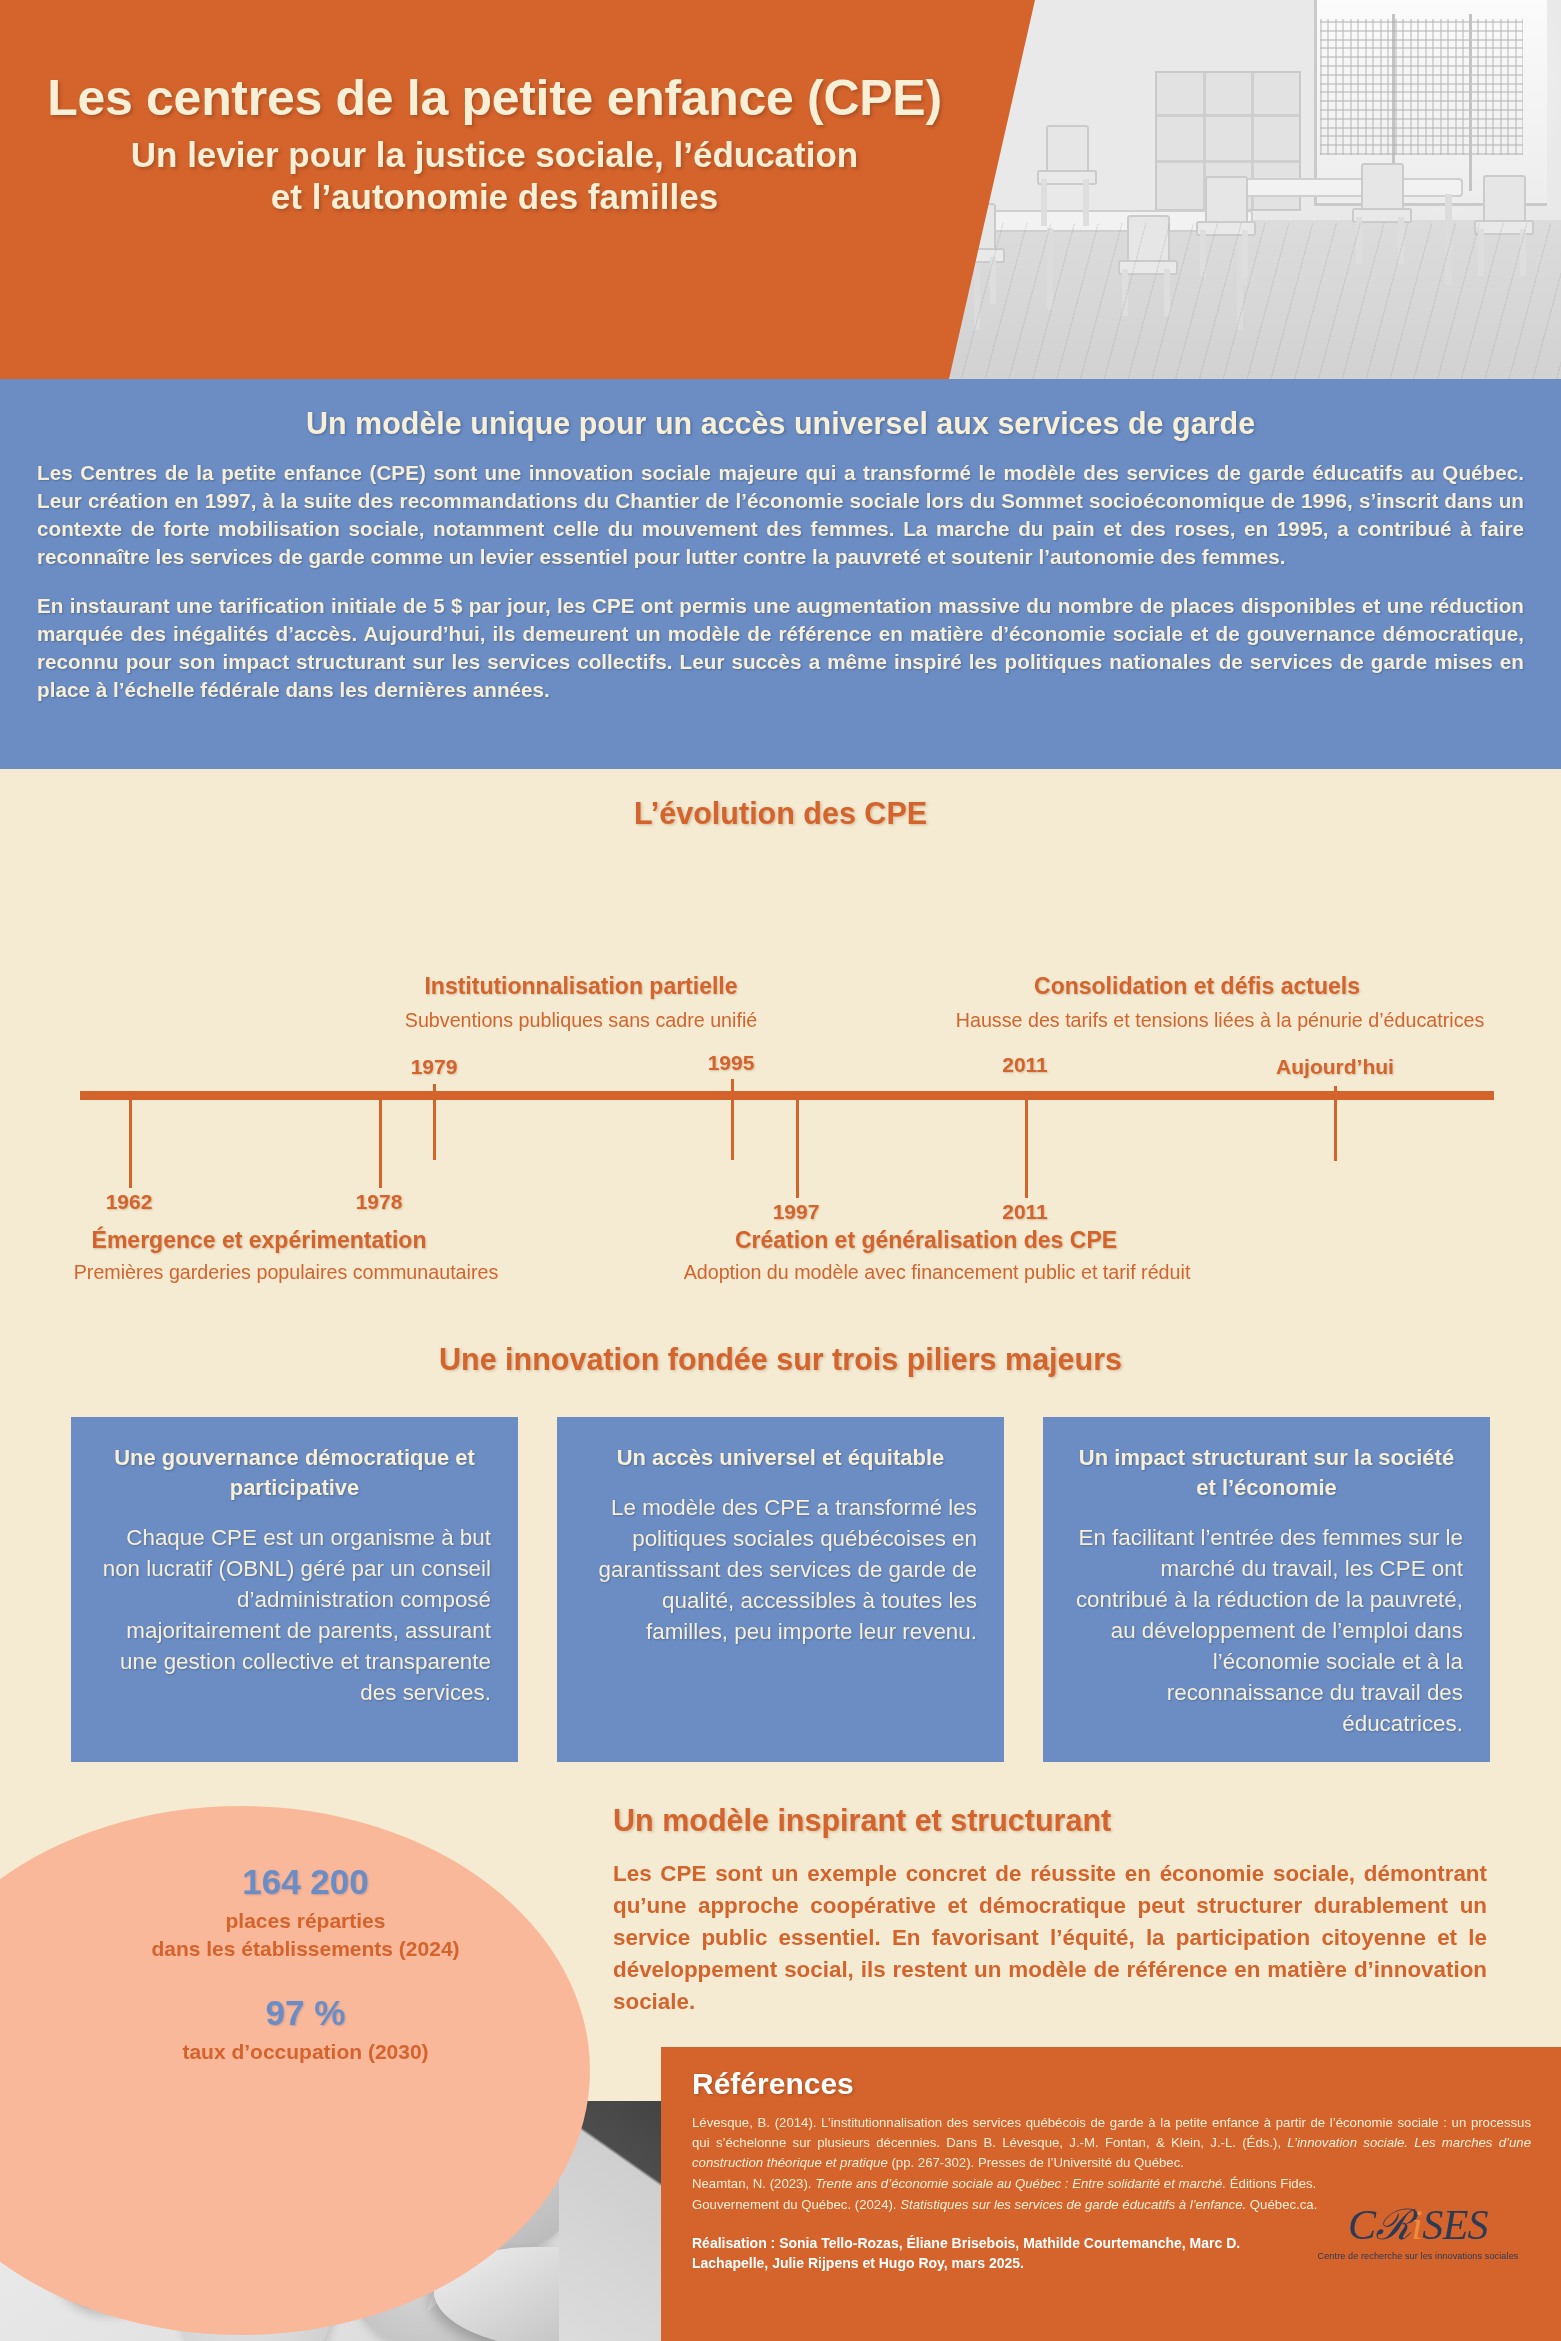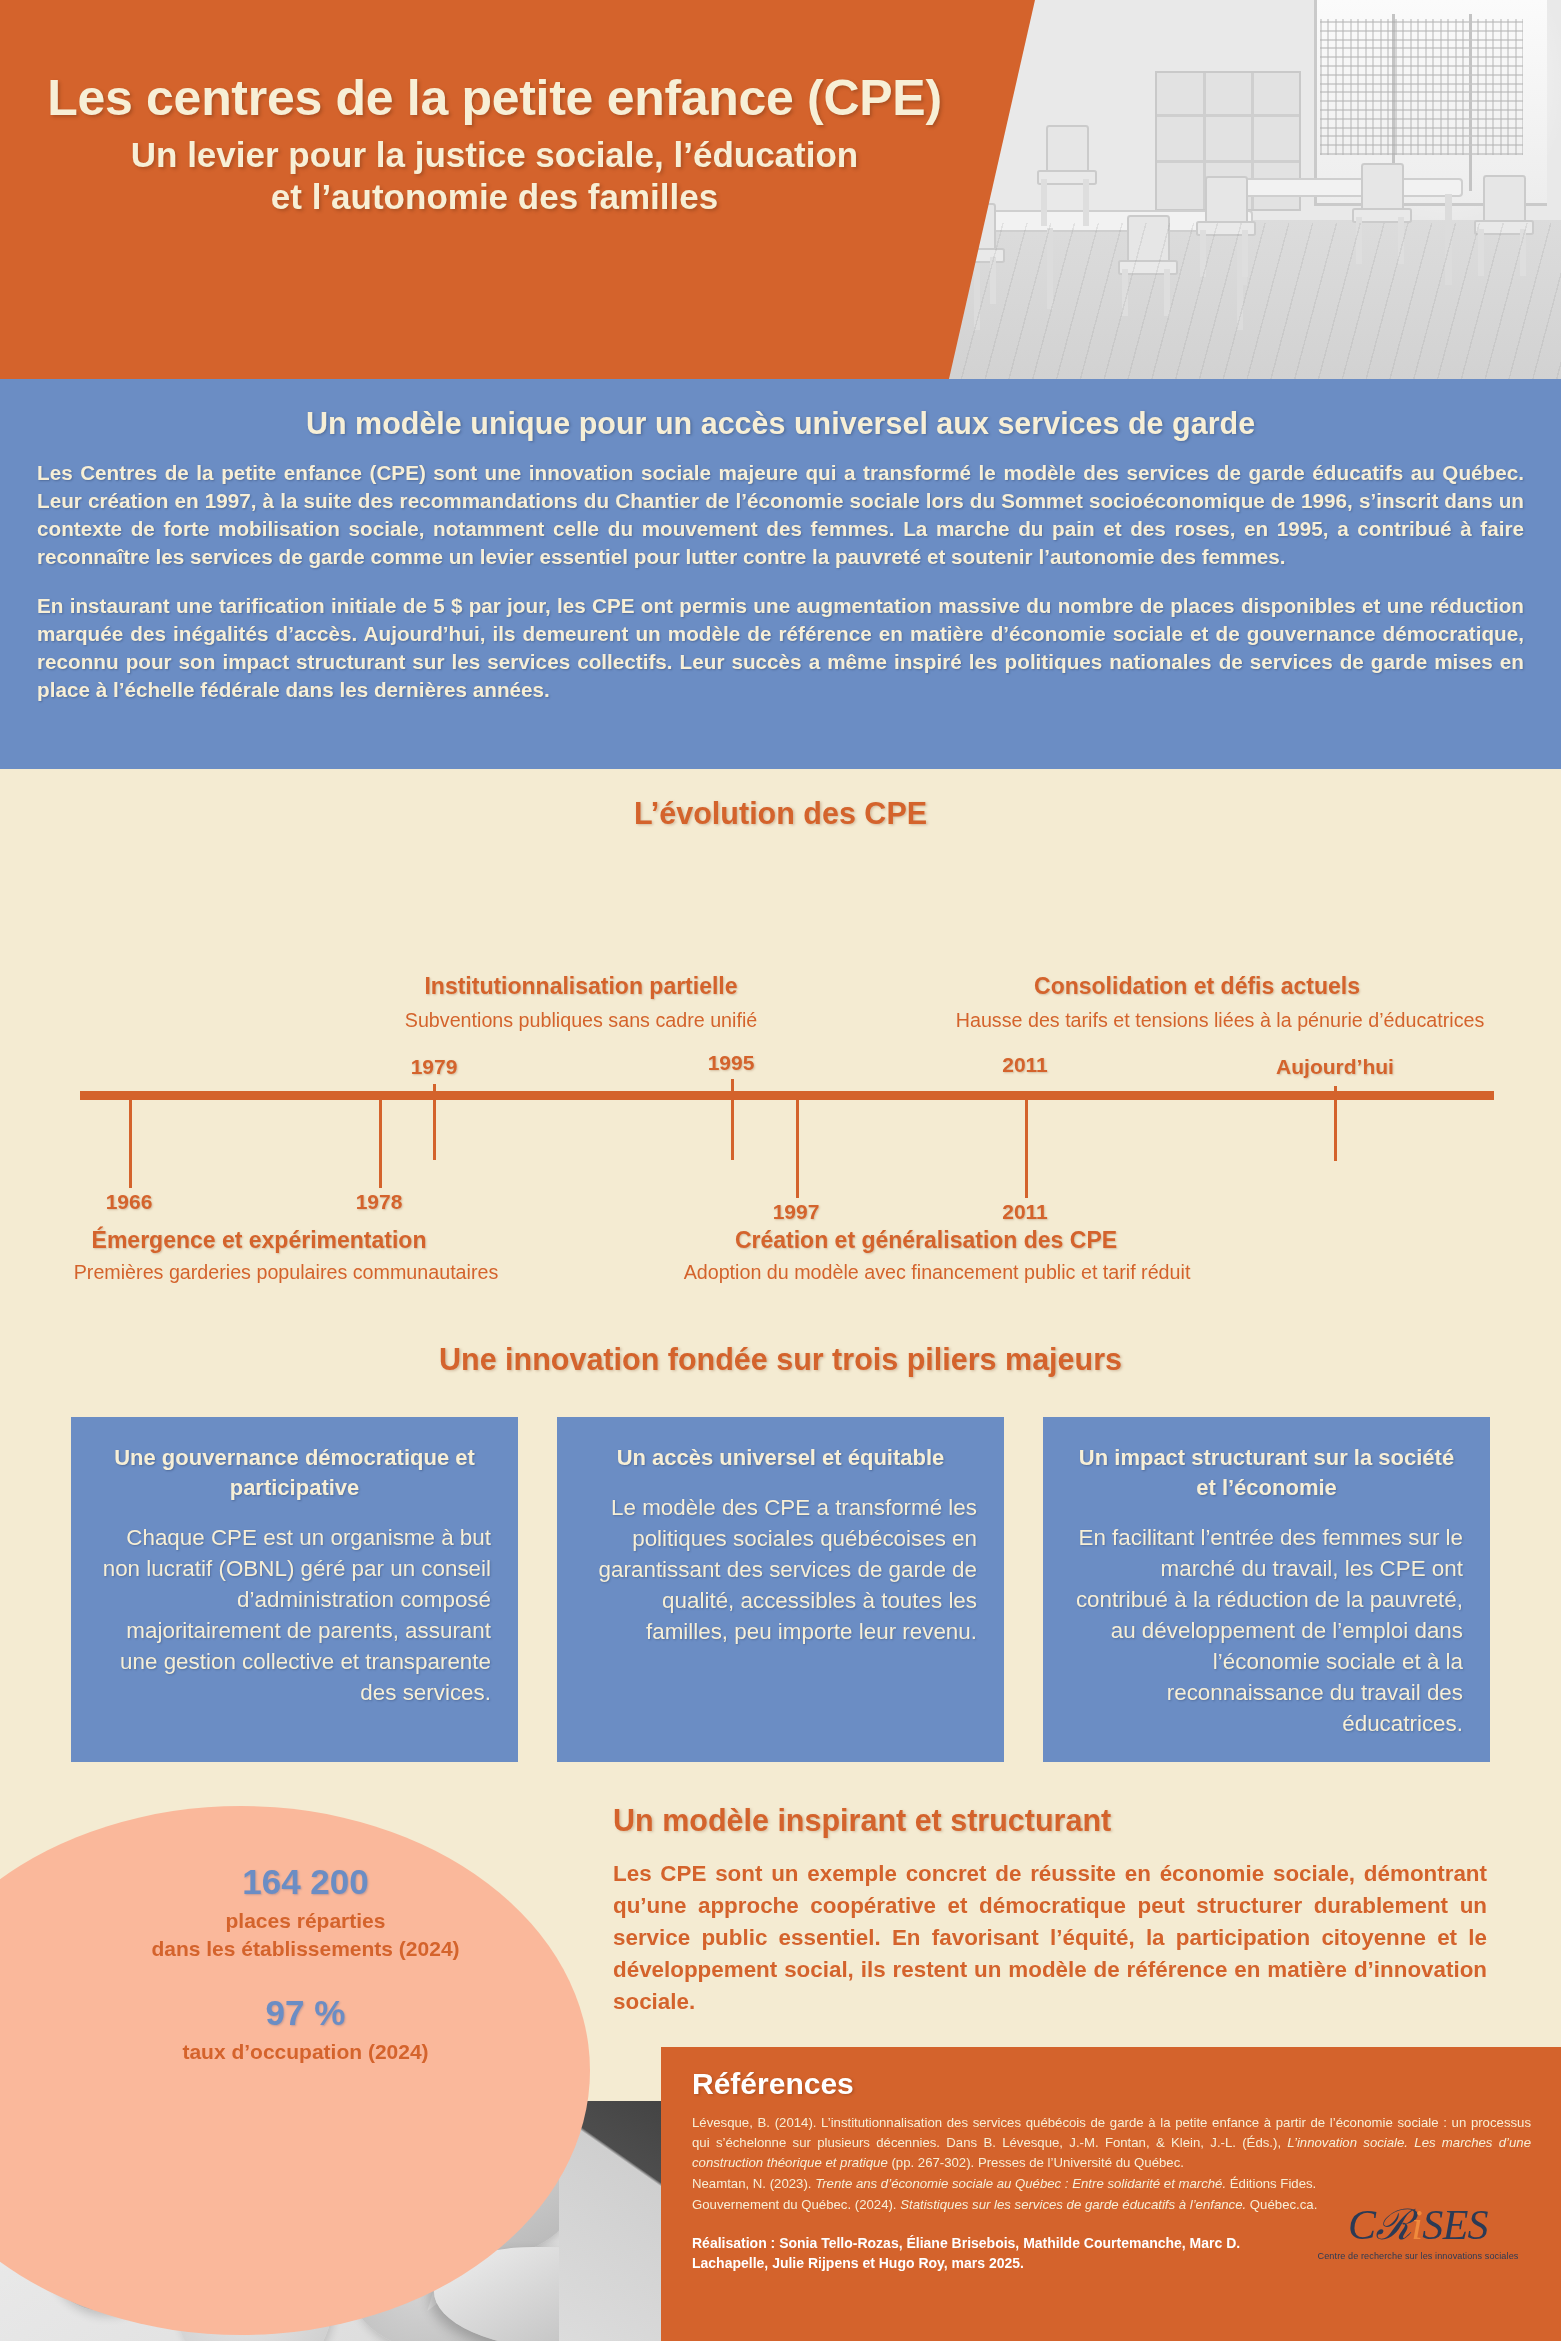--- a/index.html
+++ b/index.html
@@ -341,21 +341,21 @@
     <div class="tl-stem" style="left:731px;top:309px;height:81px;"></div>
 
     <div class="tl-group-title" style="left:1197px;top:203px;">Consolidation et défis actuels</div>
     <div class="tl-group-sub" style="left:1220px;top:239px;">Hausse des tarifs et tensions liées à la pénurie d’éducatrices</div>
     <div class="tl-year" style="left:1025px;top:283px;">2011</div>
     <div class="tl-stem" style="left:1025px;top:333px;height:57px;"></div>
     <div class="tl-year" style="left:1335px;top:285px;">Aujourd’hui</div>
     <div class="tl-stem" style="left:1334px;top:316px;height:75px;"></div>
 
     <div class="tl-stem" style="left:129px;top:330px;height:88px;"></div>
-    <div class="tl-year" style="left:129px;top:420px;">1966</div>
+    <div class="tl-year" style="left:129px;top:420px;">1962</div>
     <div class="tl-stem" style="left:379px;top:330px;height:88px;"></div>
     <div class="tl-year" style="left:379px;top:420px;">1978</div>
     <div class="tl-group-title" style="left:259px;top:457px;">Émergence et expérimentation</div>
     <div class="tl-group-sub" style="left:286px;top:491px;">Premières garderies populaires communautaires</div>
 
     <div class="tl-stem" style="left:796px;top:330px;height:98px;"></div>
     <div class="tl-year" style="left:796px;top:430px;">1997</div>
     <div class="tl-stem" style="left:1025px;top:330px;height:98px;"></div>
     <div class="tl-year" style="left:1025px;top:430px;">2011</div>
     <div class="tl-group-title" style="left:926px;top:457px;">Création et généralisation des CPE</div>
@@ -396,21 +396,21 @@
 </div>
 
 <div class="numbers">
   <div class="num-big">164 200</div>
   <div class="num-cap">
     <div>places réparties</div>
     <div>dans les établissements (2024)</div>
   </div>
   <div class="num-gap"></div>
   <div class="num-big">97 %</div>
-  <div class="num-cap">taux d’occupation (2024)</div>
+  <div class="num-cap">taux d’occupation (2030)</div>
 </div>
 
 <div class="inspire">
   <h2>Un modèle inspirant et structurant</h2>
   <p>Les CPE sont un exemple concret de réussite en économie sociale, démontrant qu’une approche coopérative et démocratique peut structurer durablement un service public essentiel. En favorisant l’équité, la participation citoyenne et le développement social, ils restent un modèle de référence en matière d’innovation sociale.</p>
 </div>
 
 <div class="refs">
   <h2>Références</h2>
 

